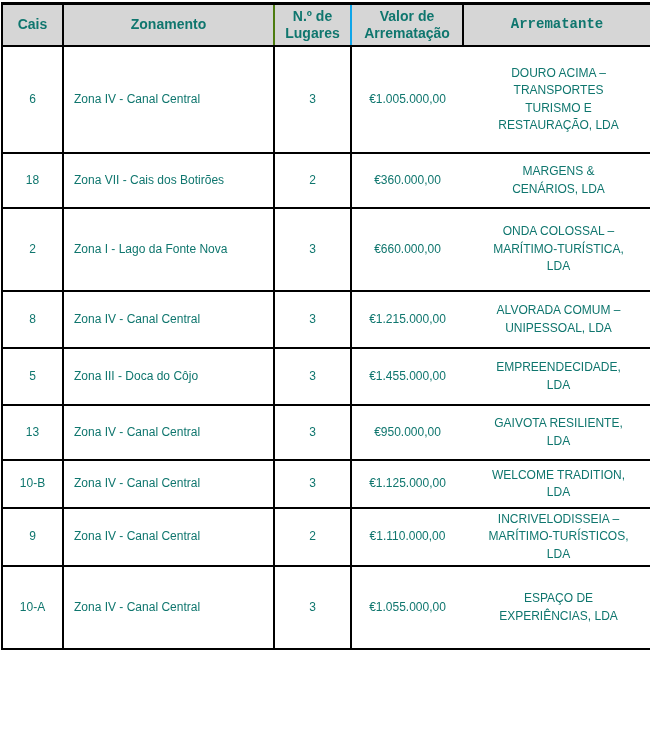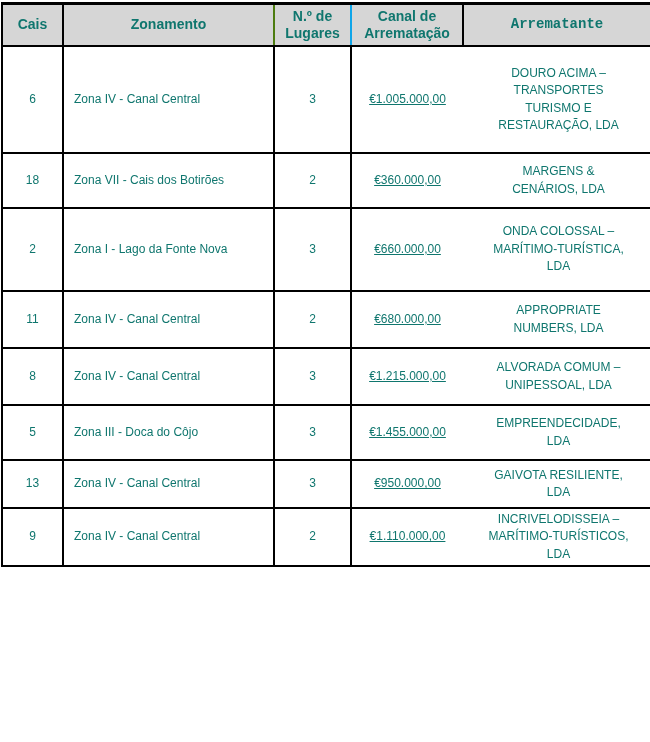--- a/index.html
+++ b/index.html
@@ -53,21 +53,21 @@
   thead th.h-cais        { border-left: 2px solid #000; border-right: 2px solid #000; }
   thead th.h-zonamento   { border-right: 2px solid #4d7c0f; }
   thead th.h-lugares     { border-right: 2px solid #0ea5e9; }
   thead th.h-valor       { border-right: 2px solid #000; }
   thead th.h-arrematante { border-right: 0; font-family: Liberation Mono, monospace; }
 
   
   tbody td.b-cais      { border-left: 2px solid #000; border-right: 2px solid #000; }
   tbody td.b-zonamento { border-right: 2px solid #000; text-align: left; padding-left: 10px; }
   tbody td.b-lugares   { border-right: 2px solid #000; }
-  tbody td.b-valor     { white-space: nowrap; text-decoration: underline; }
+  tbody td.b-valor     { white-space: nowrap; }
   tbody td.b-arrematante { white-space: pre-line; padding-left: 6px; padding-right: 2px; }
 
   
   tbody tr:nth-child(1)  { height: 107px; }
   tbody tr:nth-child(2)  { height: 55px; }
   tbody tr:nth-child(3)  { height: 83px; }
   tbody tr:nth-child(4)  { height: 57px; }
   tbody tr:nth-child(5)  { height: 57px; }
   tbody tr:nth-child(6)  { height: 55px; }
   tbody tr:nth-child(7)  { height: 48px; padding-left: 20px; }
@@ -88,21 +88,21 @@
         <col class="c-lugares">
         <col class="c-valor">
         <col class="c-arrematante">
     </colgroup>
     <thead>
       <tr>
         <th class="h-cais">Cais</th>
         <th class="h-zonamento">Zonamento</th>
         <th class="h-lugares">N.º de
 Lugares</th>
-        <th class="h-valor">Canal de
+        <th class="h-valor">Valor de
 Arrematação</th>
         <th class="h-arrematante">Arrematante</th>
       </tr>
     </thead>
     <tbody>
       <tr>
         <td class="b-cais">6</td>
         <td class="b-zonamento">Zona IV - Canal Central</td>
         <td class="b-lugares">3</td>
         <td class="b-valor">€1.005.000,00</td>
@@ -122,28 +122,20 @@
       <tr>
         <td class="b-cais">2</td>
         <td class="b-zonamento">Zona I - Lago da Fonte Nova</td>
         <td class="b-lugares">3</td>
         <td class="b-valor">€660.000,00</td>
         <td class="b-arrematante">ONDA COLOSSAL –
 MARÍTIMO-TURÍSTICA,
 LDA</td>
       </tr>
       <tr>
-        <td class="b-cais">11</td>
-        <td class="b-zonamento">Zona IV - Canal Central</td>
-        <td class="b-lugares">2</td>
-        <td class="b-valor">€680.000,00</td>
-        <td class="b-arrematante">APPROPRIATE
-NUMBERS, LDA</td>
-      </tr>
-      <tr>
         <td class="b-cais">8</td>
         <td class="b-zonamento">Zona IV - Canal Central</td>
         <td class="b-lugares">3</td>
         <td class="b-valor">€1.215.000,00</td>
         <td class="b-arrematante">ALVORADA COMUM –
 UNIPESSOAL, LDA</td>
       </tr>
       <tr>
         <td class="b-cais">5</td>
         <td class="b-zonamento">Zona III - Doca do Côjo</td>
@@ -154,23 +146,39 @@
       </tr>
       <tr>
         <td class="b-cais">13</td>
         <td class="b-zonamento">Zona IV - Canal Central</td>
         <td class="b-lugares">3</td>
         <td class="b-valor">€950.000,00</td>
         <td class="b-arrematante">GAIVOTA RESILIENTE,
 LDA</td>
       </tr>
       <tr>
+        <td class="b-cais">10-B</td>
+        <td class="b-zonamento">Zona IV - Canal Central</td>
+        <td class="b-lugares">3</td>
+        <td class="b-valor">€1.125.000,00</td>
+        <td class="b-arrematante">WELCOME TRADITION,
+LDA</td>
+      </tr>
+      <tr>
         <td class="b-cais">9</td>
         <td class="b-zonamento">Zona IV - Canal Central</td>
         <td class="b-lugares">2</td>
         <td class="b-valor">€1.110.000,00</td>
         <td class="b-arrematante">INCRIVELODISSEIA –
 MARÍTIMO-TURÍSTICOS,
 LDA</td>
       </tr>
+      <tr>
+        <td class="b-cais">10-A</td>
+        <td class="b-zonamento">Zona IV - Canal Central</td>
+        <td class="b-lugares">3</td>
+        <td class="b-valor">€1.055.000,00</td>
+        <td class="b-arrematante">ESPAÇO DE
+EXPERIÊNCIAS, LDA</td>
+      </tr>
     </tbody>
   </table>
 </div>
 
 </body></html>

